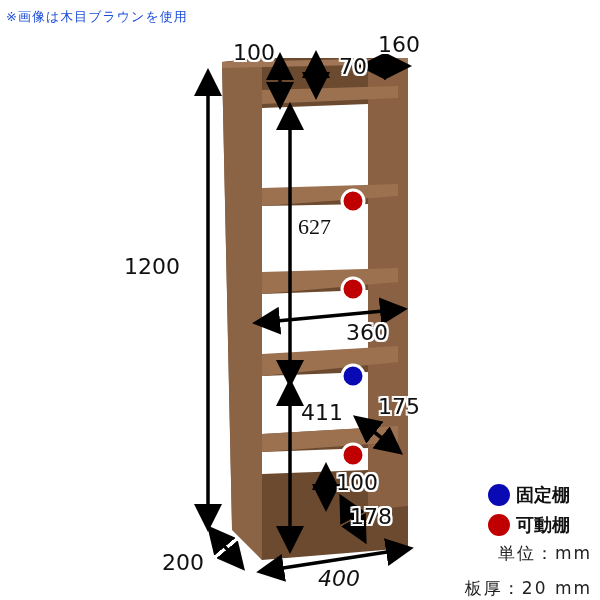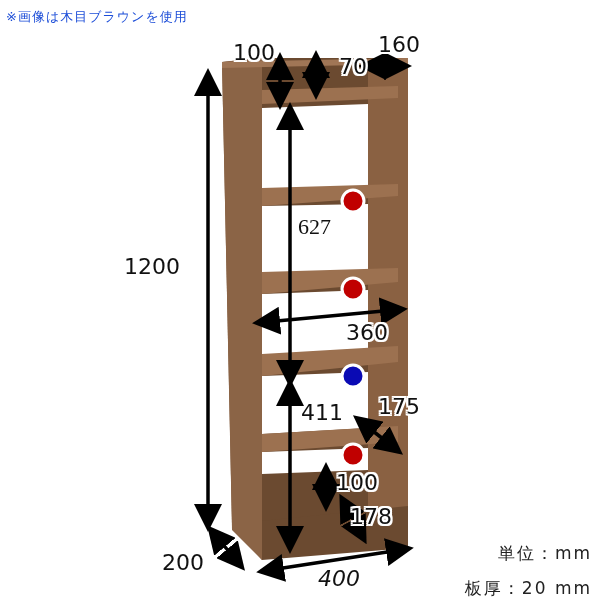--- a/index.html
+++ b/index.html
@@ -82,16 +82,24 @@
 <div class="dim" style="left:298px;top:216px;font-family:Liberation Serif, serif;">627</div>
 <div class="dim" style="left:346px;top:322px;">360</div>
 <div class="dim" style="left:301px;top:402px;">411</div>
 <div class="dim" style="left:378px;top:396px;">175</div>
 <div class="dim" style="left:336px;top:472px;">100</div>
 <div class="dim" style="left:350px;top:506px;">178</div>
 <div class="dim" style="left:162px;top:552px;">200</div>
 <div class="dim" style="left:318px;top:568px;font-style:italic;">400</div>
 
 <div class="legend">
+  <div class="legend-row">
+    <span class="legend-dot" style="background:#0a0ab4"></span>
+    <span>固定棚</span>
+  </div>
+  <div class="legend-row">
+    <span class="legend-dot" style="background:#c00000"></span>
+    <span>可動棚</span>
+  </div>
 </div>
 
 <div class="unit" style="top:542px;text-align:right;">単位：mm</div>
 <div class="unit" style="top:569px;margin-top:8px;">板厚：20 mm</div>
 
 </body></html>

